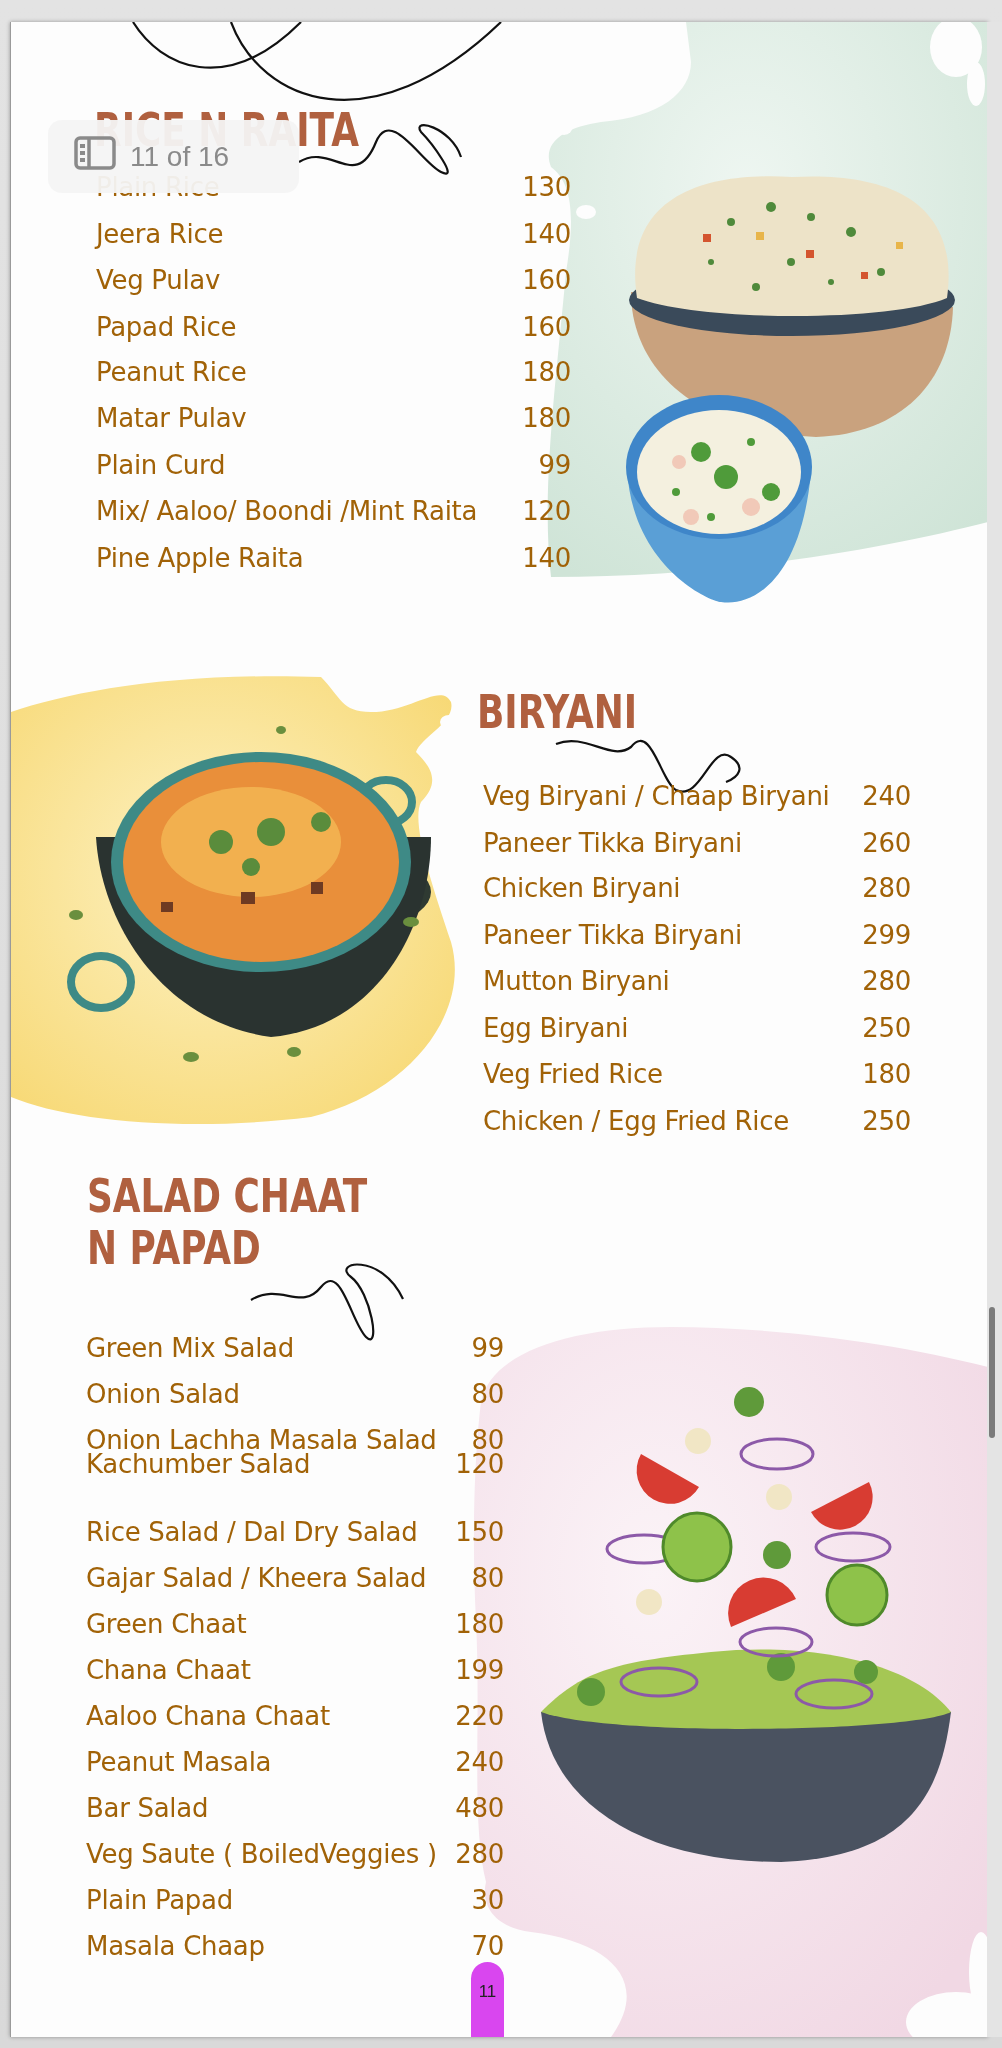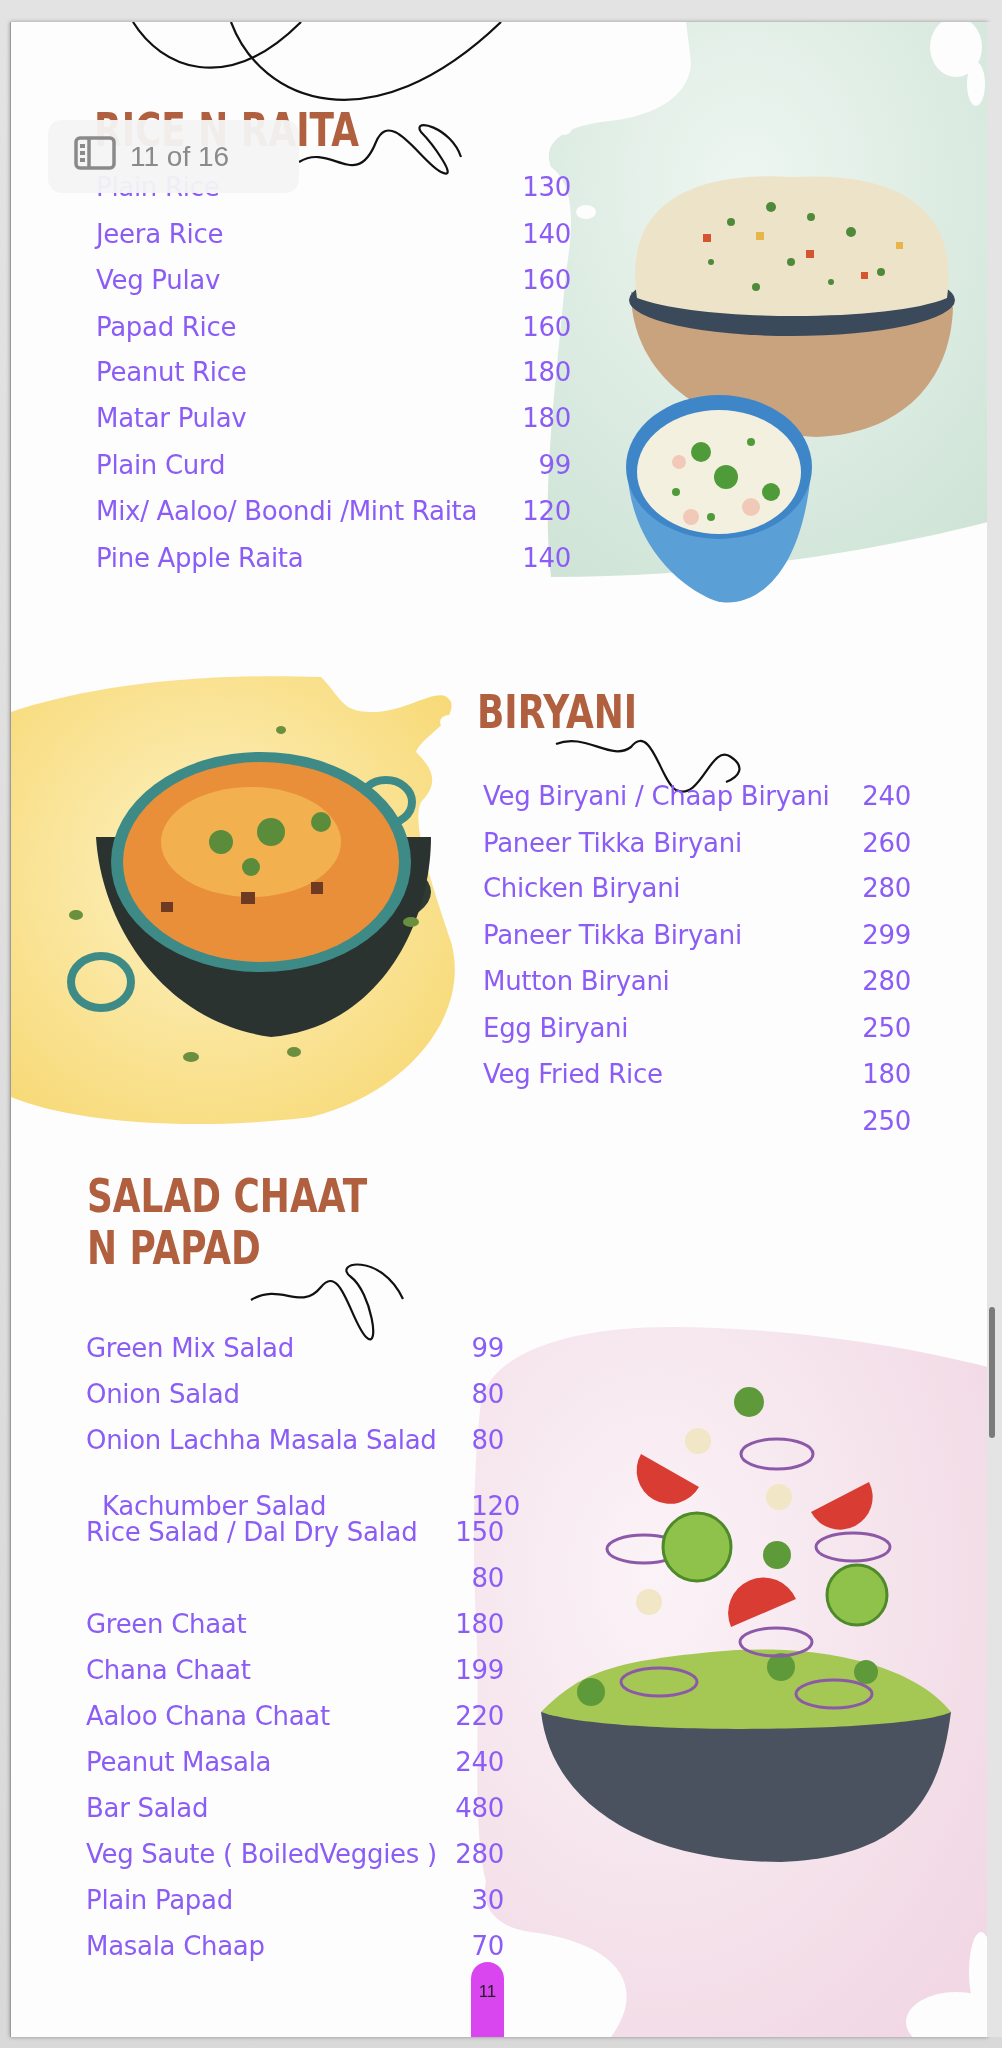--- a/index.html
+++ b/index.html
@@ -18,21 +18,21 @@
   .svg-layer { position:absolute; left:0; top:0; width:977px; height:2015px; }
   .title {
     position:absolute; color:#b0603f;
     font-family:"DejaVu Sans", sans-serif; font-weight:bold;
     font-size:46px; letter-spacing:0px; line-height:52px;
     transform:scaleX(0.78); transform-origin:left top;
     white-space:nowrap;
   }
   .row {
     position:absolute; height:44px; display:flex; align-items:center;
-    font-family:"DejaVu Sans", sans-serif; font-size:26px; color:#8b5cf6;
+    font-family:"DejaVu Sans", sans-serif; font-size:26px; color:#a16207;
     letter-spacing:-0.3px;
   }
   .row .name { white-space:nowrap; }
   .row .price { position:absolute; right:0; text-align:right; white-space:nowrap; }
   .badge {
     position:absolute; left:38px; top:98px; width:251px; height:73px;
     background:rgba(244,244,244,0.95); border-radius:14px;
     display:flex; align-items:center; gap:14px; padding-left:26px; box-sizing:border-box;
     color:#8a8a8a; font-family:"Liberation Sans", sans-serif; font-size:28px;
   }
@@ -277,46 +277,48 @@
       </div>
     <div class="row" style="left:472px; top:984px; width:428px;">
         <span class="name">Egg Biryani</span>
         <span class="price">250</span>
       </div>
     <div class="row" style="left:472px; top:1030px; width:428px;">
         <span class="name">Veg Fried Rice</span>
         <span class="price">180</span>
       </div>
     <div class="row" style="left:472px; top:1077px; width:428px;">
+        <span class="name">Chicken / Egg Fried Rice</span>
         <span class="price">250</span>
       </div>
   </div>
 
   <div>
     <div class="row" style="left:75px; top:1304px; width:418px;">
         <span class="name">Green Mix Salad</span>
         <span class="price">99</span>
       </div>
     <div class="row" style="left:75px; top:1350px; width:418px;">
         <span class="name">Onion Salad</span>
         <span class="price">80</span>
       </div>
     <div class="row" style="left:75px; top:1396px; width:418px;">
         <span class="name">Onion Lachha Masala Salad</span>
         <span class="price">80</span>
       </div>
-    <div class="row" style="left:75px; top:1462px; width:418px;margin-left:16px;">
+    <div class="row" style="left:75px; top:1420px; width:418px;">
         <span class="name">Kachumber Salad</span>
         <span class="price">120</span>
       </div>
     <div class="row" style="left:75px; top:1488px; width:418px;">
         <span class="name">Rice Salad  / Dal Dry Salad</span>
         <span class="price">150</span>
       </div>
     <div class="row" style="left:75px; top:1534px; width:418px;">
+        <span class="name">Gajar Salad / Kheera Salad</span>
         <span class="price">80</span>
       </div>
     <div class="row" style="left:75px; top:1580px; width:418px;">
         <span class="name">Green Chaat</span>
         <span class="price">180</span>
       </div>
     <div class="row" style="left:75px; top:1626px; width:418px;">
         <span class="name">Chana Chaat</span>
         <span class="price">199</span>
       </div>

